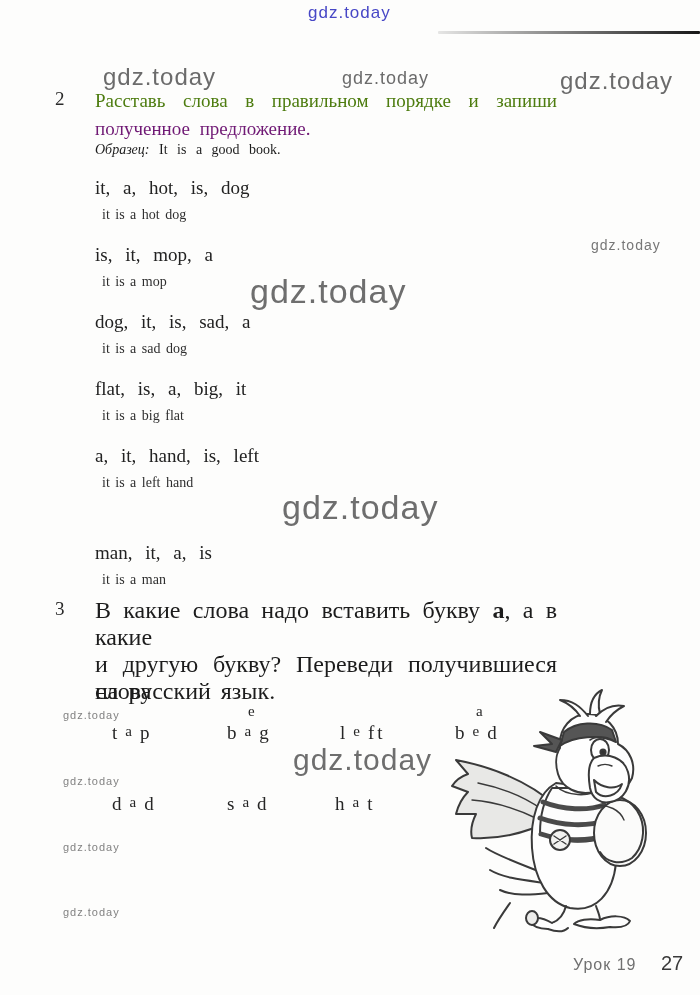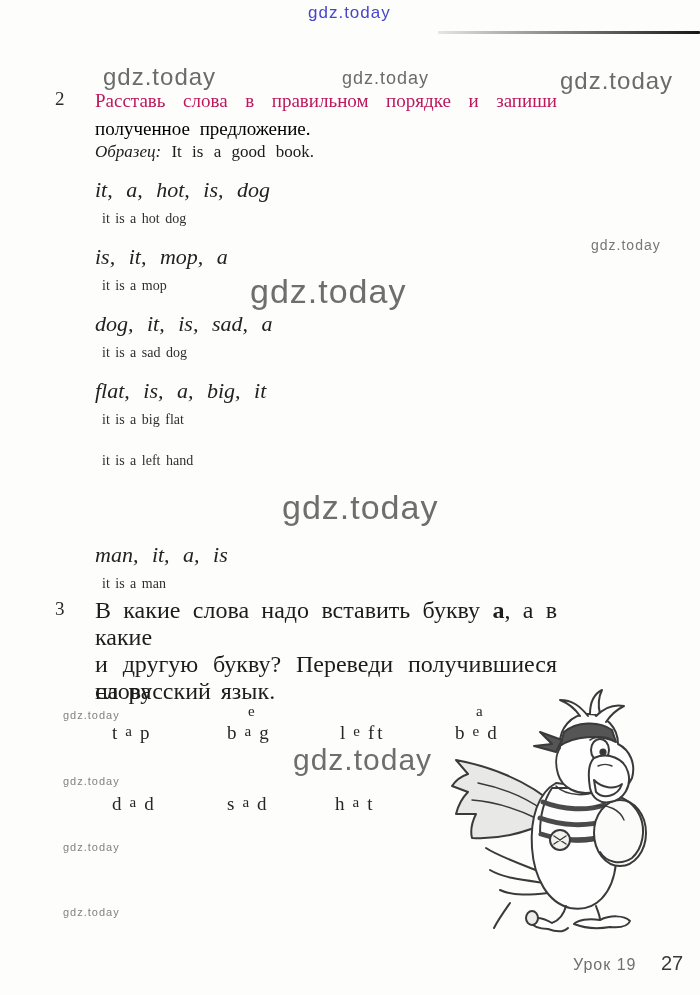--- a/index.html
+++ b/index.html
@@ -24,29 +24,29 @@
     position:absolute;left:438px;top:31px;width:262px;height:3px;
     background:linear-gradient(to right, rgba(60,60,60,0.12), rgba(40,40,40,0.55) 45%, #161616);
     border-radius:1px;
   }
   .ex-number{
     position:absolute;left:55px;
     font-size:19px;color:#2a2a2a;
   }
   .task-line{
     position:absolute;left:95px;width:462px;
-    font-size:19px;line-height:27px;color:#be185d;
+    font-size:19px;line-height:27px;color:#4d7c0f;
     word-spacing:5px;
   }
   .justify{text-align:justify;text-align-last:justify;}
-  .teal{color:#000000;}
-  .sample{position:absolute;left:95px;top:142px;font-size:17px;word-spacing:6px;}
+  .teal{color:#701a75;}
+  .sample{position:absolute;left:95px;top:142px;font-size:14px;word-spacing:6px;}
   .sample .lbl{font-style:italic;}
   .item{position:absolute;left:95px;}
-  .item .prompt{font-size:22px;word-spacing:8px;color:#222;font-style:italic;}
+  .item .prompt{font-size:19px;word-spacing:8px;color:#222;}
   .item .answer{font-size:14px;margin-left:7px;margin-top:8px;color:#2e2e2e;word-spacing:2px;}
   .ex3-line{
     position:absolute;left:95px;width:462px;
     font-size:24px;line-height:27px;word-spacing:4px;
   }
   .fw{
     position:absolute;
     font-size:19px;color:#262626;
     white-space:nowrap;
   }
@@ -112,20 +112,21 @@
   </div>
   <div class="item" style="top:311px;">
     <div class="prompt">dog, it, is, sad, a</div>
     <div class="answer">it is a sad dog</div>
   </div>
   <div class="item" style="top:378px;">
     <div class="prompt">flat, is, a, big, it</div>
     <div class="answer">it is a big flat</div>
   </div>
   <div class="item" style="top:445px;">
+    <div class="prompt">a, it, hand, is, left</div>
     <div class="answer">it is a left hand</div>
   </div>
   <div class="item" style="top:542px;">
     <div class="prompt">man, it, a, is</div>
     <div class="answer">it is a man</div>
   </div>
 
   <div class="ex-number" style="top:598px;">3</div>
   <div class="ex3-line justify" style="top:597px;"><span>В какие слова надо вставить букву </span><b>a</b><span>, а в какие</span></div>
   <div class="ex3-line justify" style="top:651px;">и другую букву? Переведи получившиеся слова</div>

